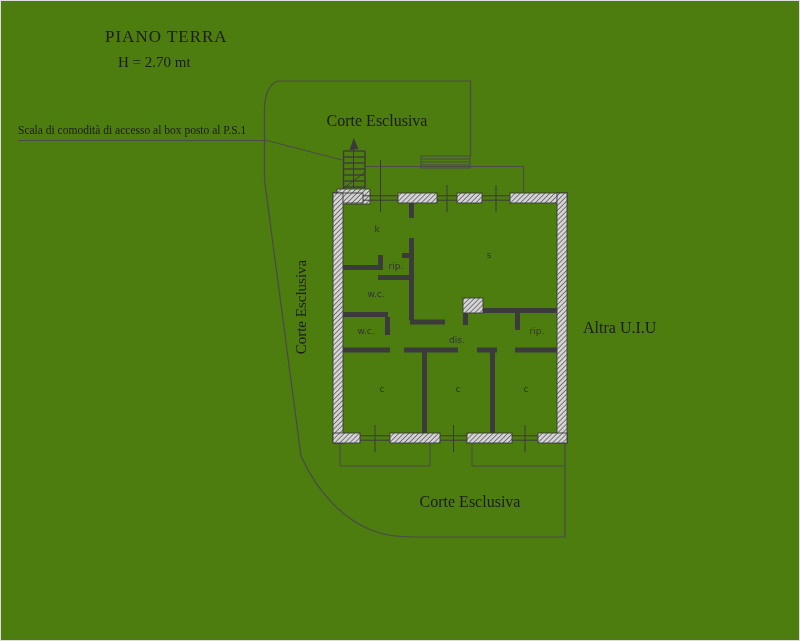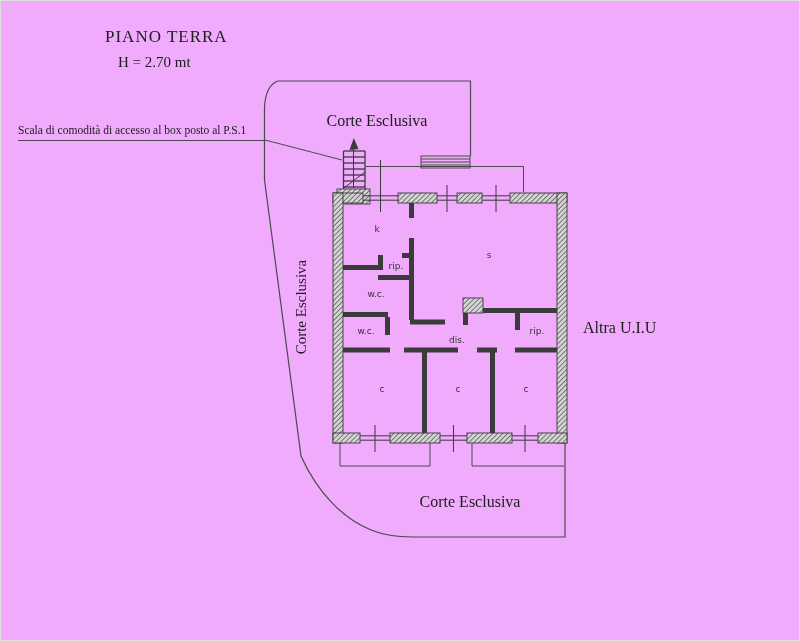--- a/index.html
+++ b/index.html
@@ -5,21 +5,21 @@
   html,body{margin:0;padding:0;}
   body{
     width:800px;height:641px;
     background:#ffffff;
     font-family:"Liberation Serif", serif;
     overflow:hidden;
   }
   .canvas{
     position:relative;
     width:800px;height:641px;
-    background:#f0abfc;
+    background:#4d7c0f;
     box-shadow: inset 0 0 0 1px #dedede;
   }
   svg{position:absolute;left:0;top:0;}
   text{fill:#1c1c1c;}
   .big-label{font-family:"Liberation Serif", serif;font-size:16px;}
   .title{font-family:"Liberation Serif", serif;font-size:17px;letter-spacing:1px;}
   .subtitle{font-family:"Liberation Serif", serif;font-size:15px;}
   .note{font-family:"Liberation Serif", serif;font-size:11.5px;}
   .room{font-family:"DejaVu Sans", sans-serif;font-size:9px;fill:#333333;}
   .thin{stroke:#4a4a4a;stroke-width:1.2;fill:none;}

